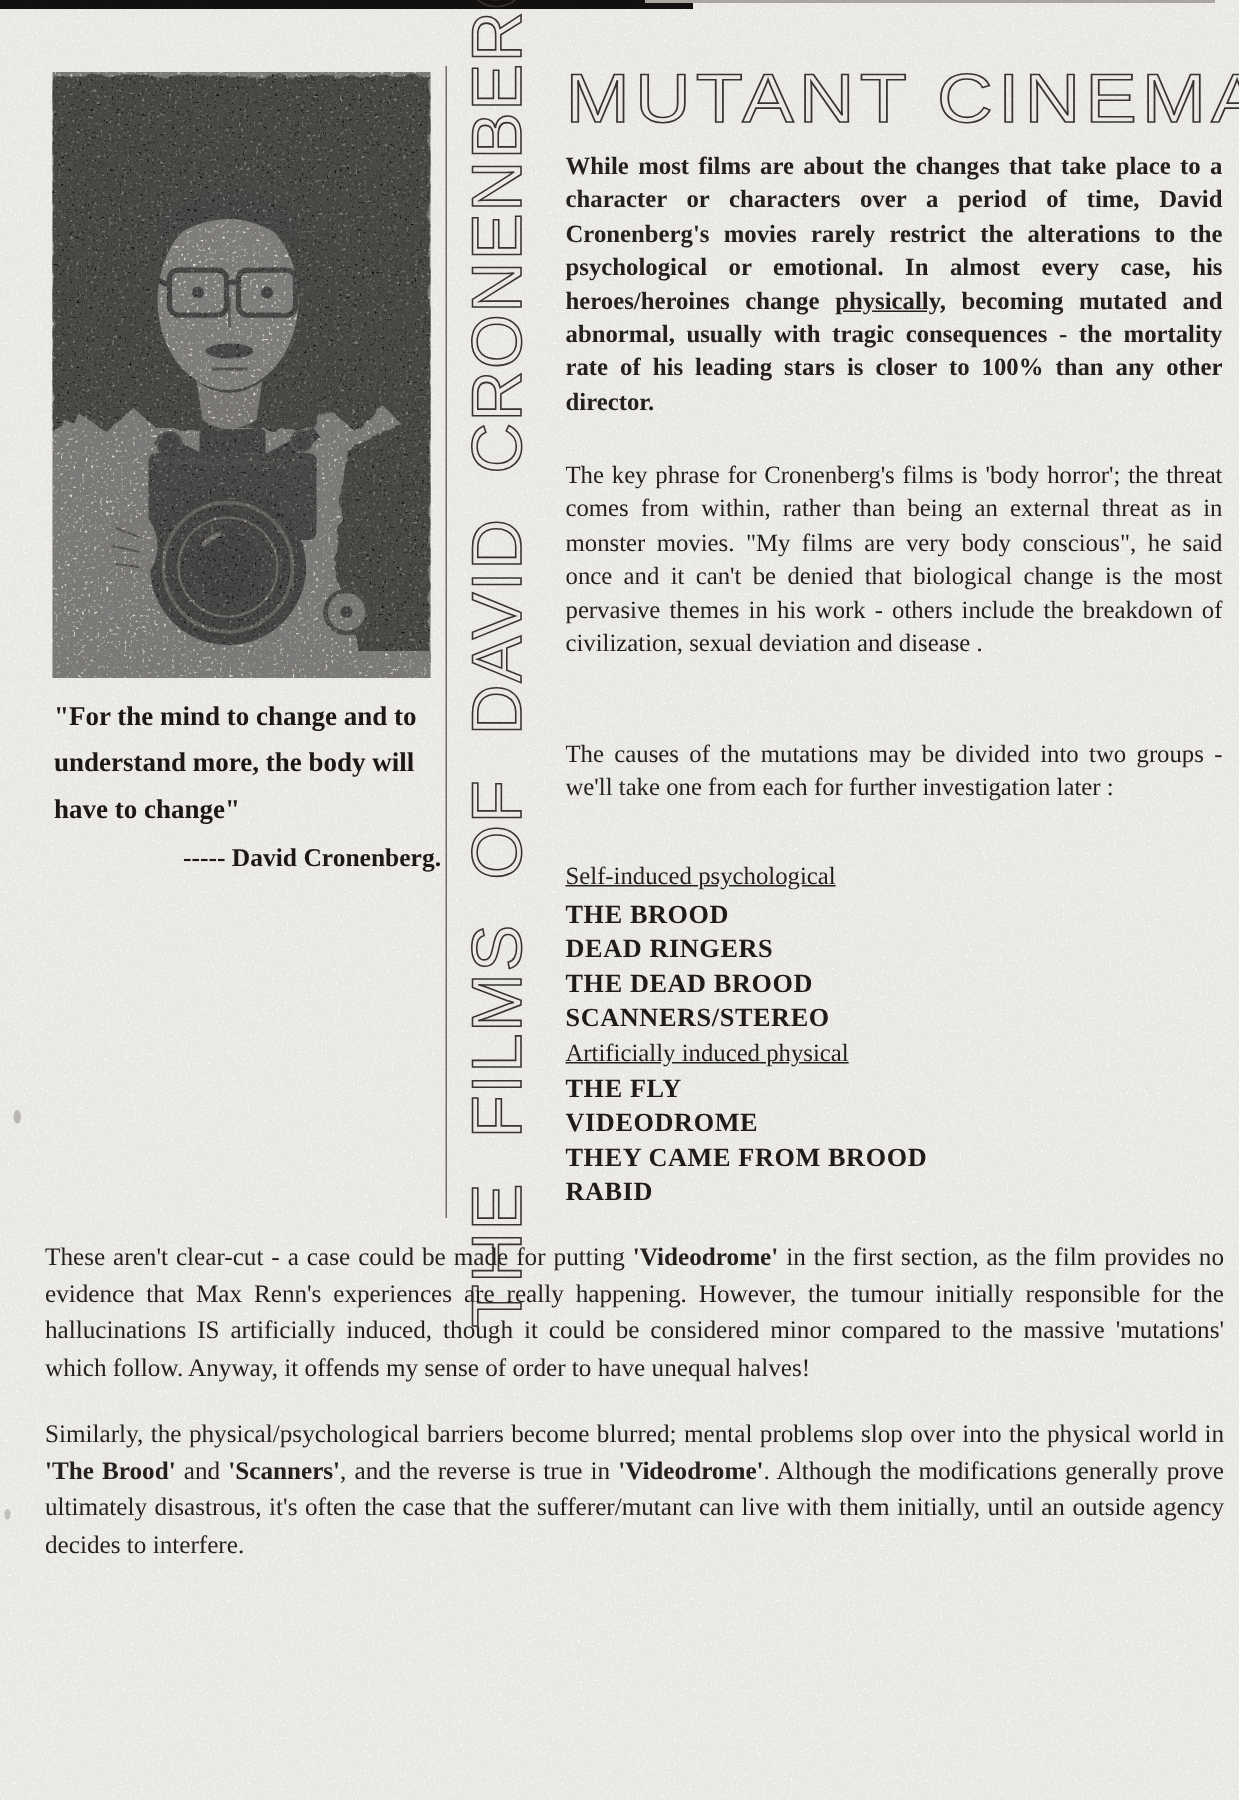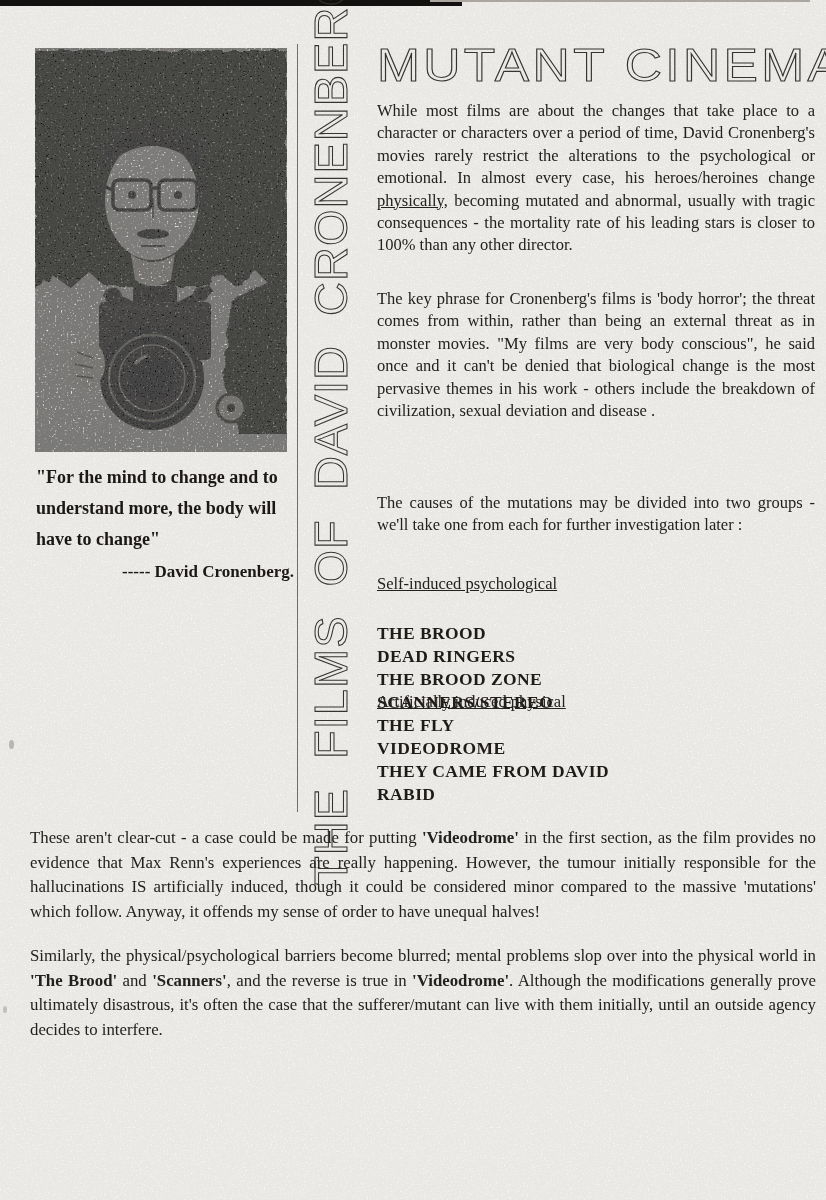--- a/index.html
+++ b/index.html
@@ -30,26 +30,26 @@
   .outline-font{font-family:"Liberation Sans",sans-serif;font-weight:100;color:#35322e;}
   @supports (-webkit-text-stroke:1px #000){
     .outline-font{color:transparent;-webkit-text-stroke:1.05px #3a3733;}
   }
 
   
   .main-title{position:absolute;left:377px;top:38px;font-size:46px;line-height:54px;
               letter-spacing:3px;white-space:nowrap;transform:scaleX(1.12);transform-origin:left center;}
   .mcol-p{position:absolute;left:377px;width:438px;font-size:16.5px;line-height:22.4px;
           text-align:justify;}
-  .p1{top:100px;} .p2{top:288px;} .p3{top:492px;}
+  .p1{top:100px;font-weight:bold;} .p2{top:306px;} .p3{top:492px;}
   .group-heading{position:absolute;left:377px;font-size:16.5px;text-decoration:underline;}
   .gh1{top:574px;font-family:Liberation Serif, serif;} .gh2{top:692px;}
   .films{position:absolute;left:377px;font-weight:bold;font-size:17.5px;line-height:23px;
          letter-spacing:.4px;color:#211e1a;}
-  .fl1{top:622px;} .fl2{top:714px;}
+  .fl1{top:598px;} .fl2{top:714px;}
 
   
   .bcol-p{position:absolute;left:30px;width:786px;font-size:16.8px;line-height:24.6px;
           text-align:justify;}
   .p4{top:826px;} .p5{top:944px;} .p6{top:1056px;}
 
   .seg-b{font-weight:bold;}
   .seg-u{text-decoration:underline;}
 
   .grain{position:absolute;left:0;top:0;width:826px;height:1200px;opacity:.05;pointer-events:none;}
@@ -142,29 +142,29 @@
   <div class="main-title outline-font">MUTANT CINEMA</div>
 
   <div class="mcol-p p1"><span>While most films are about the changes that take place to a character or characters over a period of time, David Cronenberg's movies rarely restrict the alterations to the psychological or emotional. In almost every case, his heroes/heroines change </span><span class="seg-u">physically,</span><span> becoming mutated and abnormal, usually with tragic consequences - the mortality rate of his leading stars is closer to 100% than any other director.</span></div>
   <div class="mcol-p p2"><span>The key phrase for Cronenberg's films is 'body horror'; the threat comes from within, rather than being an external threat as in monster movies. "My films are very body conscious", he said once and it can't be denied that biological change is the most pervasive themes in his work - others include the breakdown of civilization, sexual deviation and disease .</span></div>
   <div class="mcol-p p3"><span>The causes of the mutations may be divided into two groups - we'll take one from each for further investigation later :</span></div>
 
   <div class="group-heading gh1">Self-induced psychological</div>
   <div class="films fl1">
     <div>THE BROOD</div>
     <div>DEAD RINGERS</div>
-    <div>THE BROOD ZONE</div>
+    <div>THE DEAD BROOD</div>
     <div>SCANNERS/STEREO</div>
   </div>
 
   <div class="group-heading gh2">Artificially induced physical</div>
   <div class="films fl2">
     <div>THE FLY</div>
     <div>VIDEODROME</div>
-    <div>THEY CAME FROM DAVID</div>
+    <div>THEY CAME FROM BROOD</div>
     <div>RABID</div>
   </div>
 
   <div class="bcol-p p4"><span>These aren't clear-cut - a case could be made for putting </span><span class="seg-b">'Videodrome'</span><span> in the first section, as the film provides no evidence that Max Renn's experiences are really happening. However, the tumour initially responsible for the hallucinations IS artificially induced, though it could be considered minor compared to the massive 'mutations' which follow. Anyway, it offends my sense of order to have unequal halves!</span></div>
   <div class="bcol-p p5"><span>Similarly, the physical/psychological barriers become blurred; mental problems slop over into the physical world in </span><span class="seg-b">'The Brood'</span><span> and </span><span class="seg-b">'Scanners'</span><span>, and the reverse is true in </span><span class="seg-b">'Videodrome'</span><span>. Although the modifications generally prove ultimately disastrous, it's often the case that the sufferer/mutant can live with them initially, until an outside agency decides to interfere.</span></div>
 
   <div class="smudge" style="left:9px;top:740px;width:5px;height:9px;opacity:.5;"></div>
   <div class="smudge" style="left:3px;top:1006px;width:4px;height:7px;opacity:.4;"></div>
 
   <svg class="grain">

